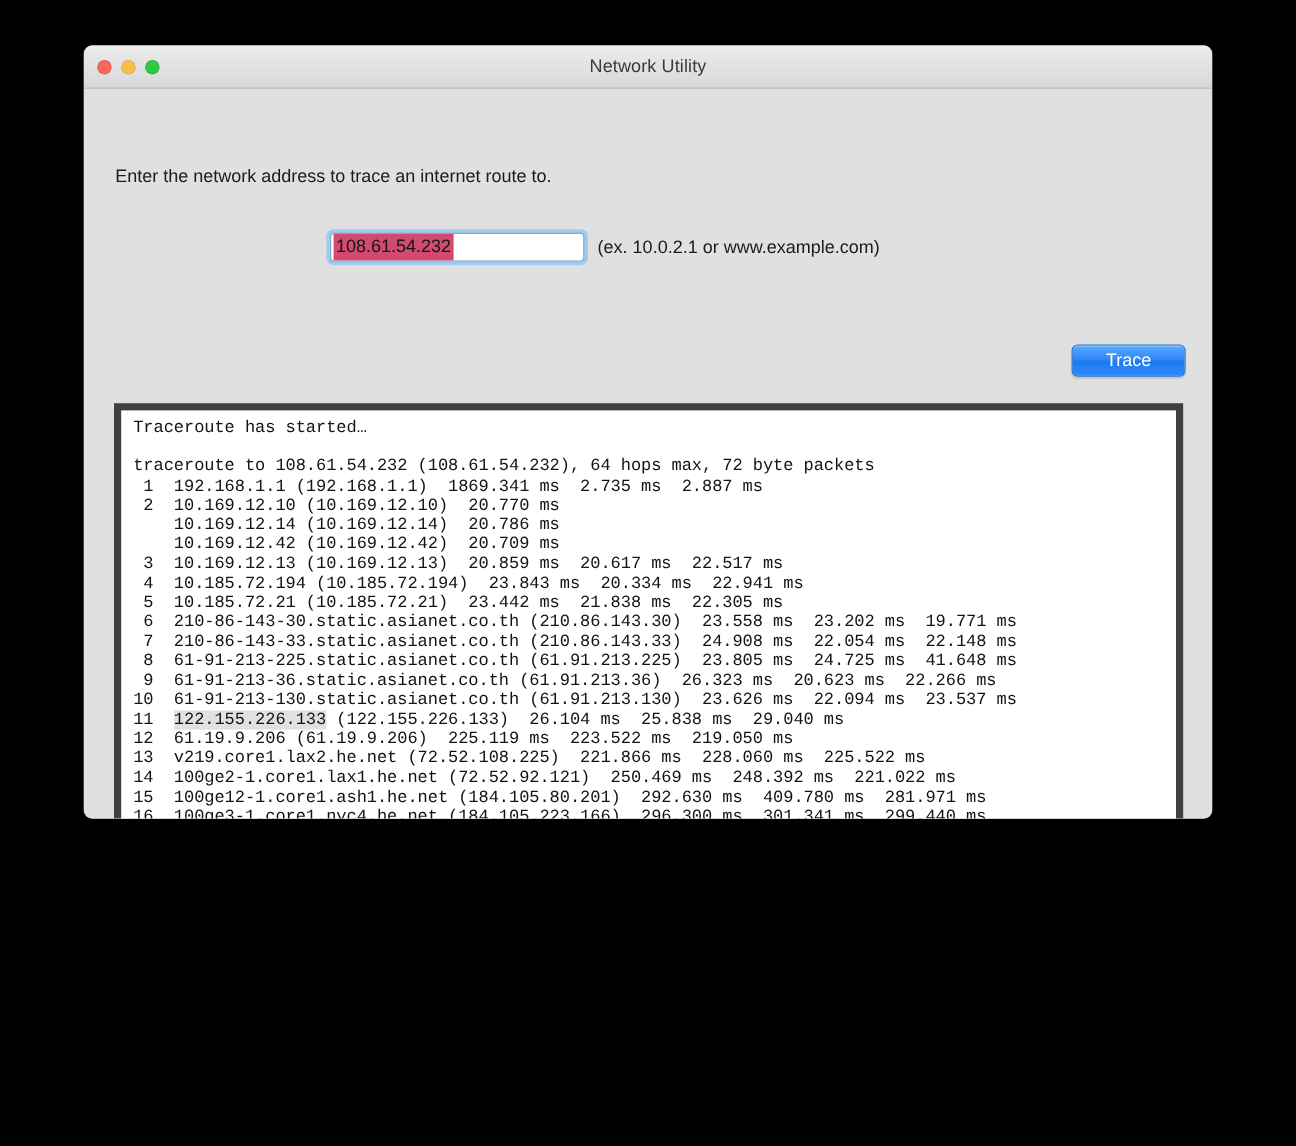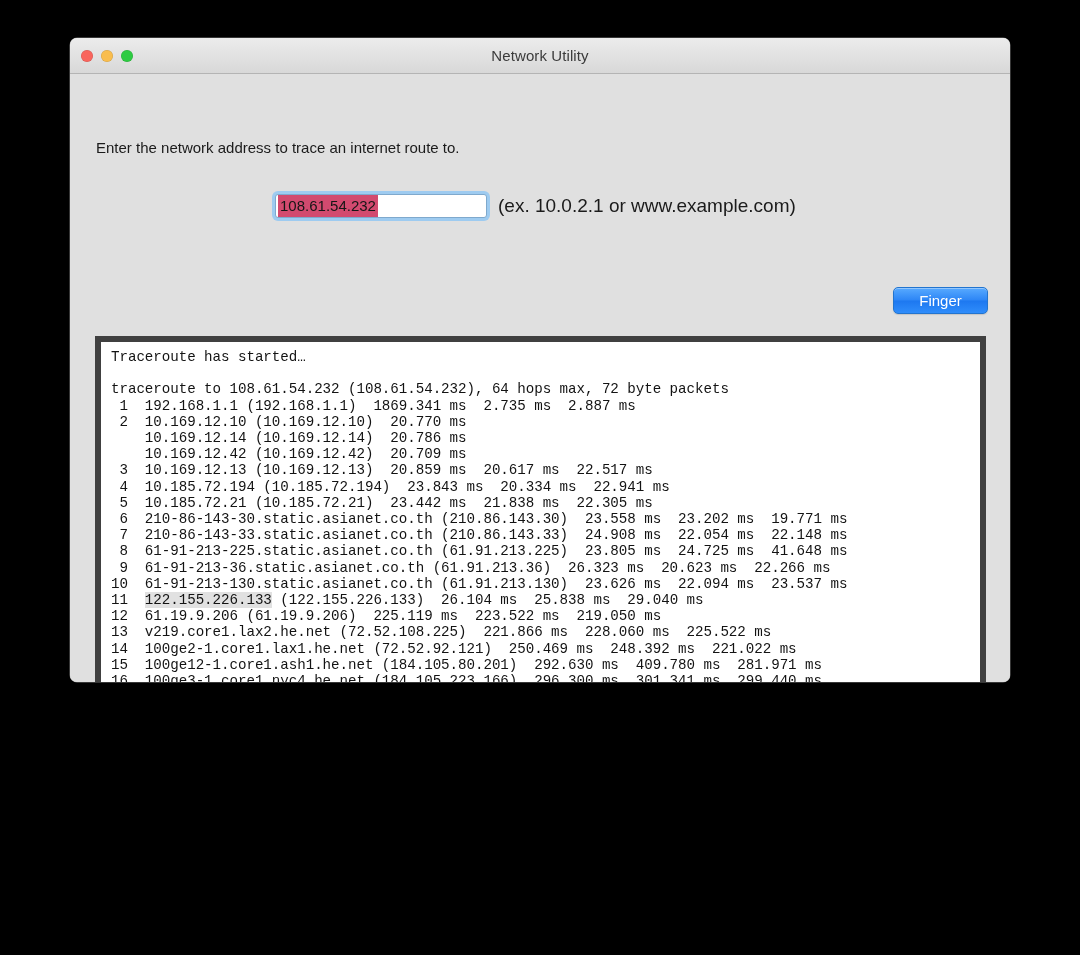--- a/index.html
+++ b/index.html
@@ -163,21 +163,21 @@
     line-height: 22px;
     background: #d24a6f;
     color: #161616;
     font-size: 15px;
     padding: 0 2px;
     pointer-events: none;
     white-space: nowrap;
   }
   #hint {
     margin-left: 11px;
-    font-size: 19px;
+    font-size: 15px;
     color: #1b1b1b;
     white-space: nowrap;
   }
 
   #trace-btn {
     position: absolute;
     right: 22px;
     top: 213px;
     width: 95px;
     height: 27px;
@@ -238,21 +238,21 @@
     <div id="prompt">Enter the network address to trace an internet route to.</div>
 
     <div id="field-row">
       <div id="addr-wrap">
         <input id="addr-input" type="text" spellcheck="false" value="108.61.54.232" placeholder="" style="color: transparent;">
       </div>
       <div id="hint">(ex. 10.0.2.1 or www.example.com)</div>
     </div>
     <div id="addr-sel">108.61.54.232</div>
 
-    <button id="trace-btn">Finger</button>
+    <button id="trace-btn">Trace</button>
 
     <div id="output-pane">
       <div id="output-text">Traceroute has started…
 
 traceroute to 108.61.54.232 (108.61.54.232), 64 hops max, 72 byte packets
  1  192.168.1.1 (192.168.1.1)  1869.341 ms  2.735 ms  2.887 ms
  2  10.169.12.10 (10.169.12.10)  20.770 ms
     10.169.12.14 (10.169.12.14)  20.786 ms
     10.169.12.42 (10.169.12.42)  20.709 ms
  3  10.169.12.13 (10.169.12.13)  20.859 ms  20.617 ms  22.517 ms

